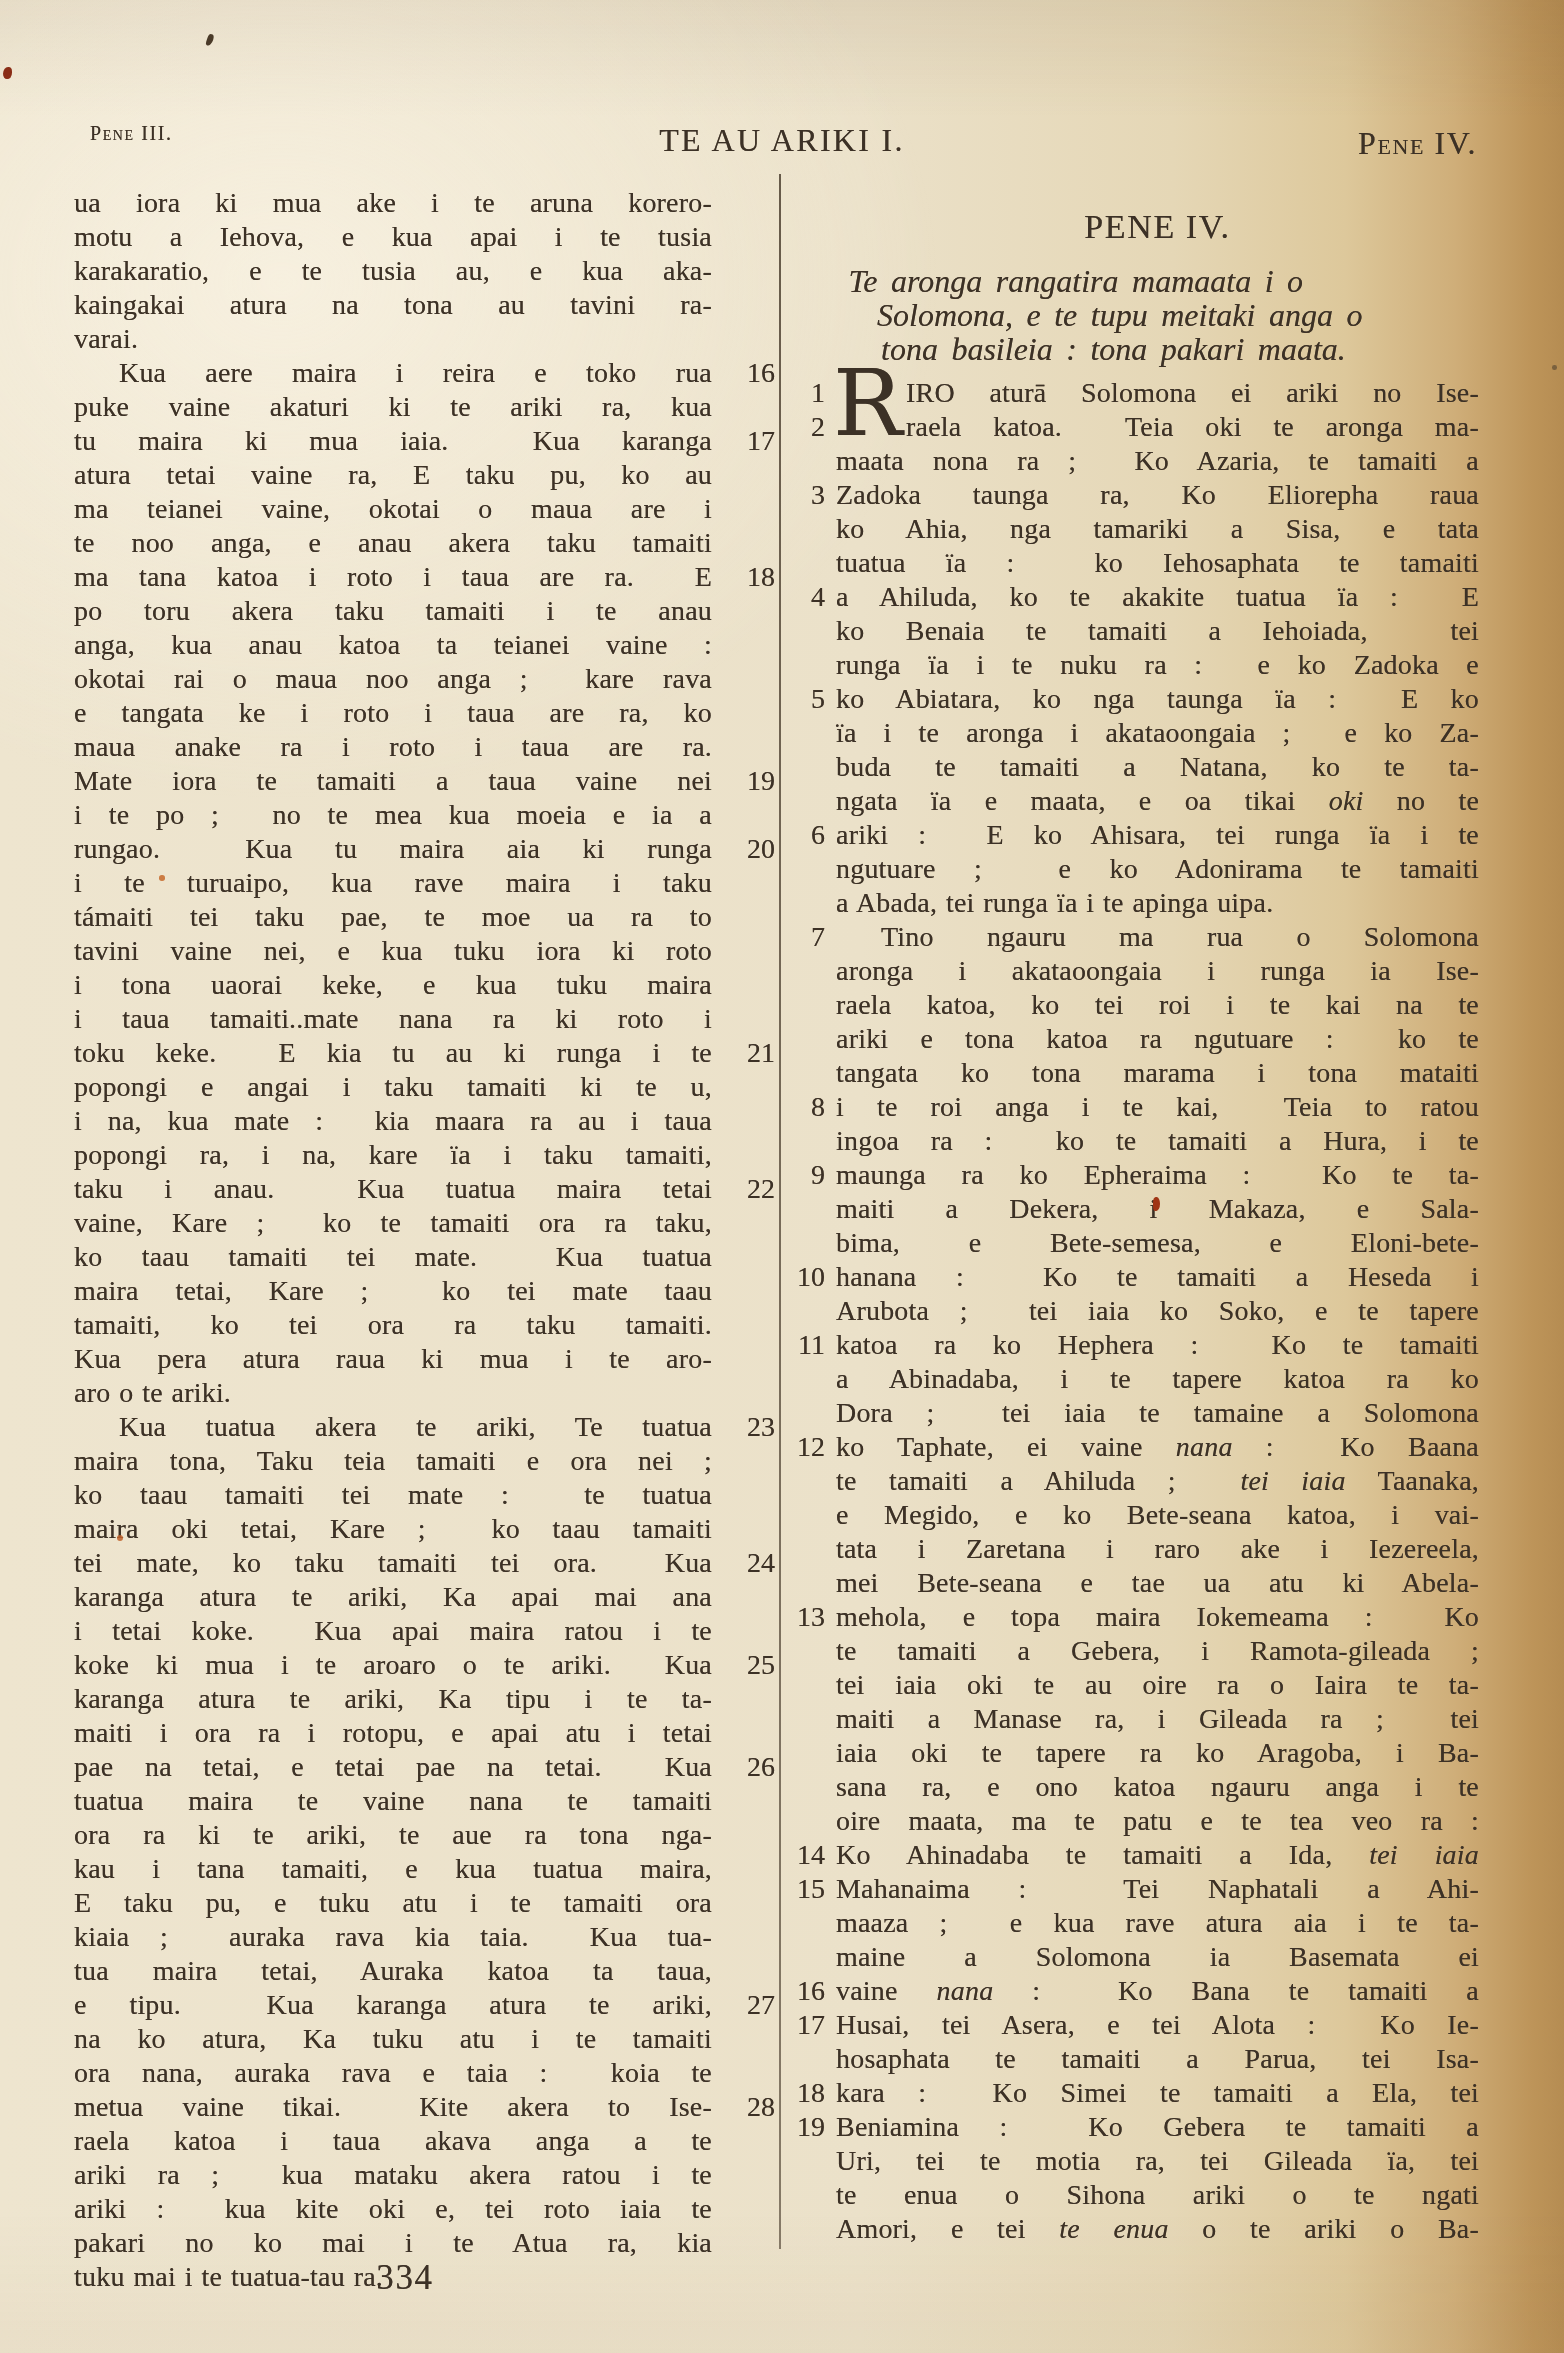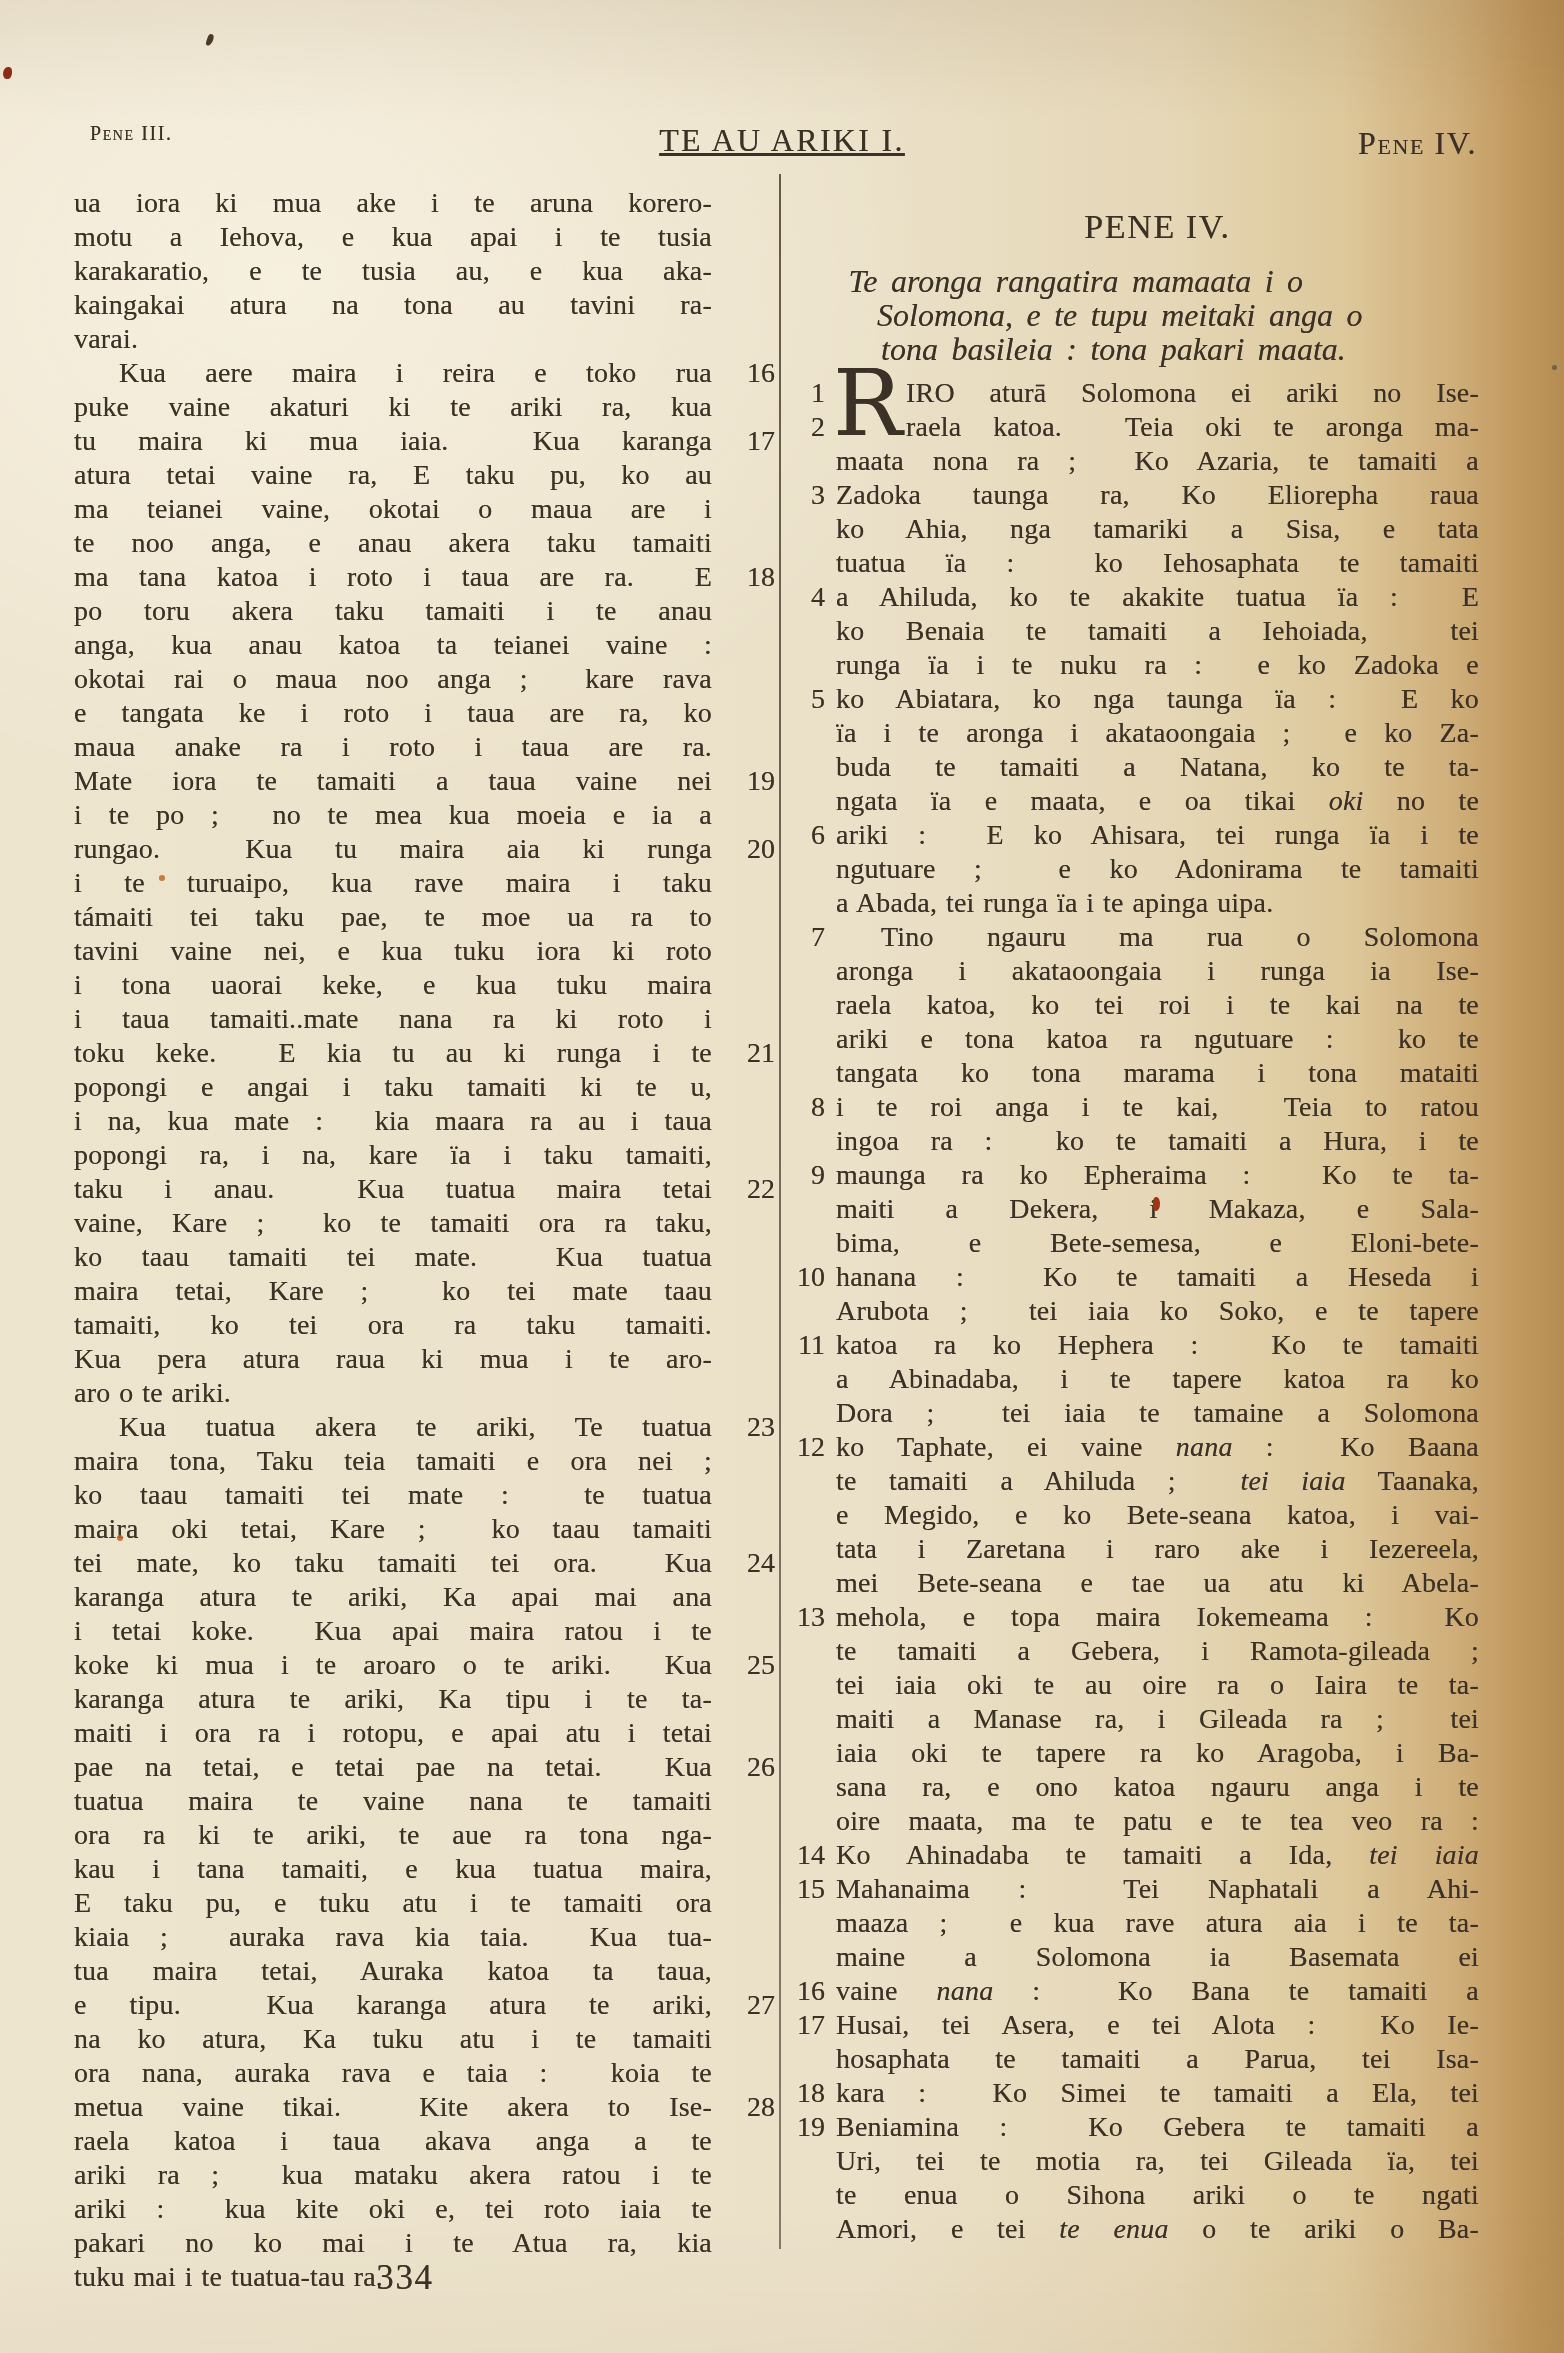--- a/index.html
+++ b/index.html
@@ -16,21 +16,21 @@
       linear-gradient(180deg, rgba(110,80,45,0.10) 0%, rgba(0,0,0,0) 5%, rgba(0,0,0,0) 94%, rgba(150,120,80,0.06) 100%),
       linear-gradient(90deg, #eee5cf 0%, #ebe1c9 55%, #e5d7b6 75%, #ddc89b 86%, #cfae79 93%, #bd9459 98%, #b58c52 100%);
     font-family:"Liberation Serif","DejaVu Serif",serif;
     color:var(--ink);
   }
   .ink{ text-shadow:0 0 0.5px rgba(60,45,30,0.65); }
 
   
   .runhead{ position:absolute; top:122px; left:0; width:1565px; height:47px; }
   .rh-left{ position:absolute; left:90px; top:0; font-size:20px; font-variant:small-caps; letter-spacing:1.6px;text-align:center; }
-  .rh-center{ position:absolute; left:782px; top:0; transform:translateX(-50%); font-size:32px; letter-spacing:2.3px;text-decoration:underline; }
+  .rh-center{ position:absolute; left:782px; top:0; transform:translateX(-50%); font-size:32px; letter-spacing:2.3px; }
   .rh-right{ position:absolute; right:88px; top:3.1px; font-size:32px; font-variant:small-caps; letter-spacing:1.6px; }
 
   
   .divider{ position:absolute; left:779px; top:174px; width:1.6px; height:2075px;
             background:linear-gradient(180deg, rgba(79,66,50,0.85), rgba(79,66,50,0.65)); }
 
   
   .col{ position:absolute; top:0; }
   .col-left{ left:74px; width:638px; }
   .col-right{ left:836px; width:643px; }

